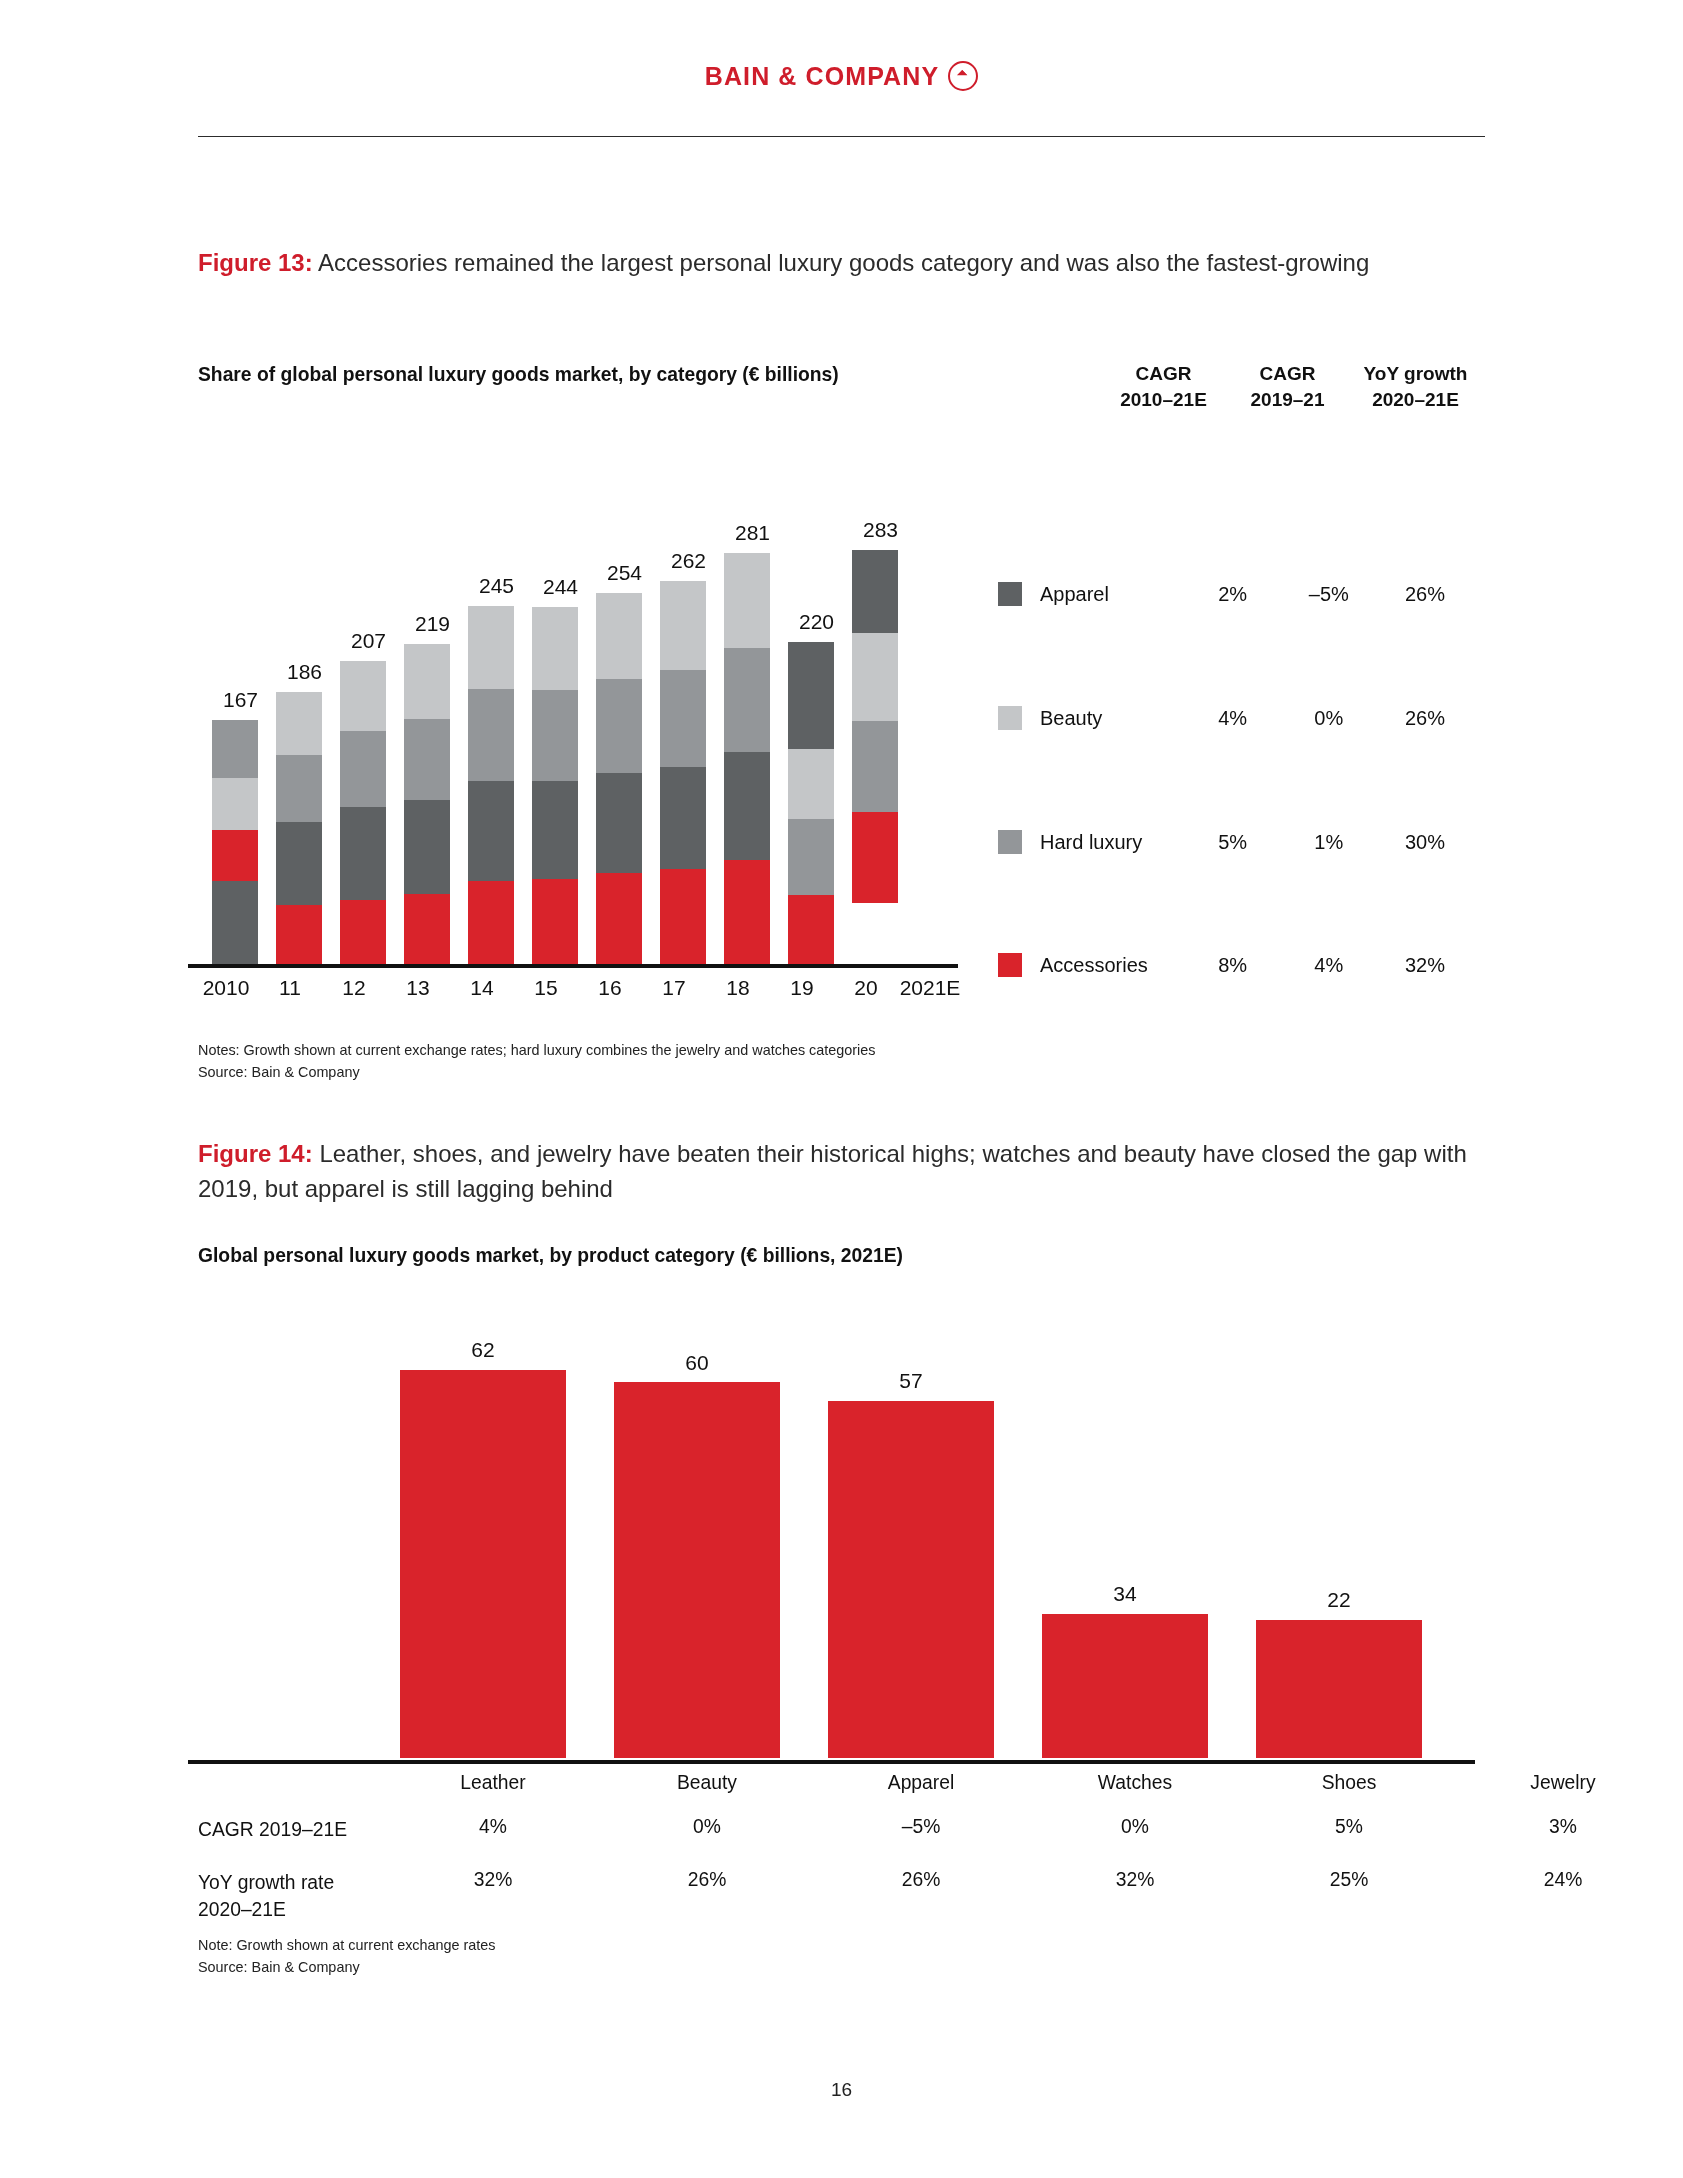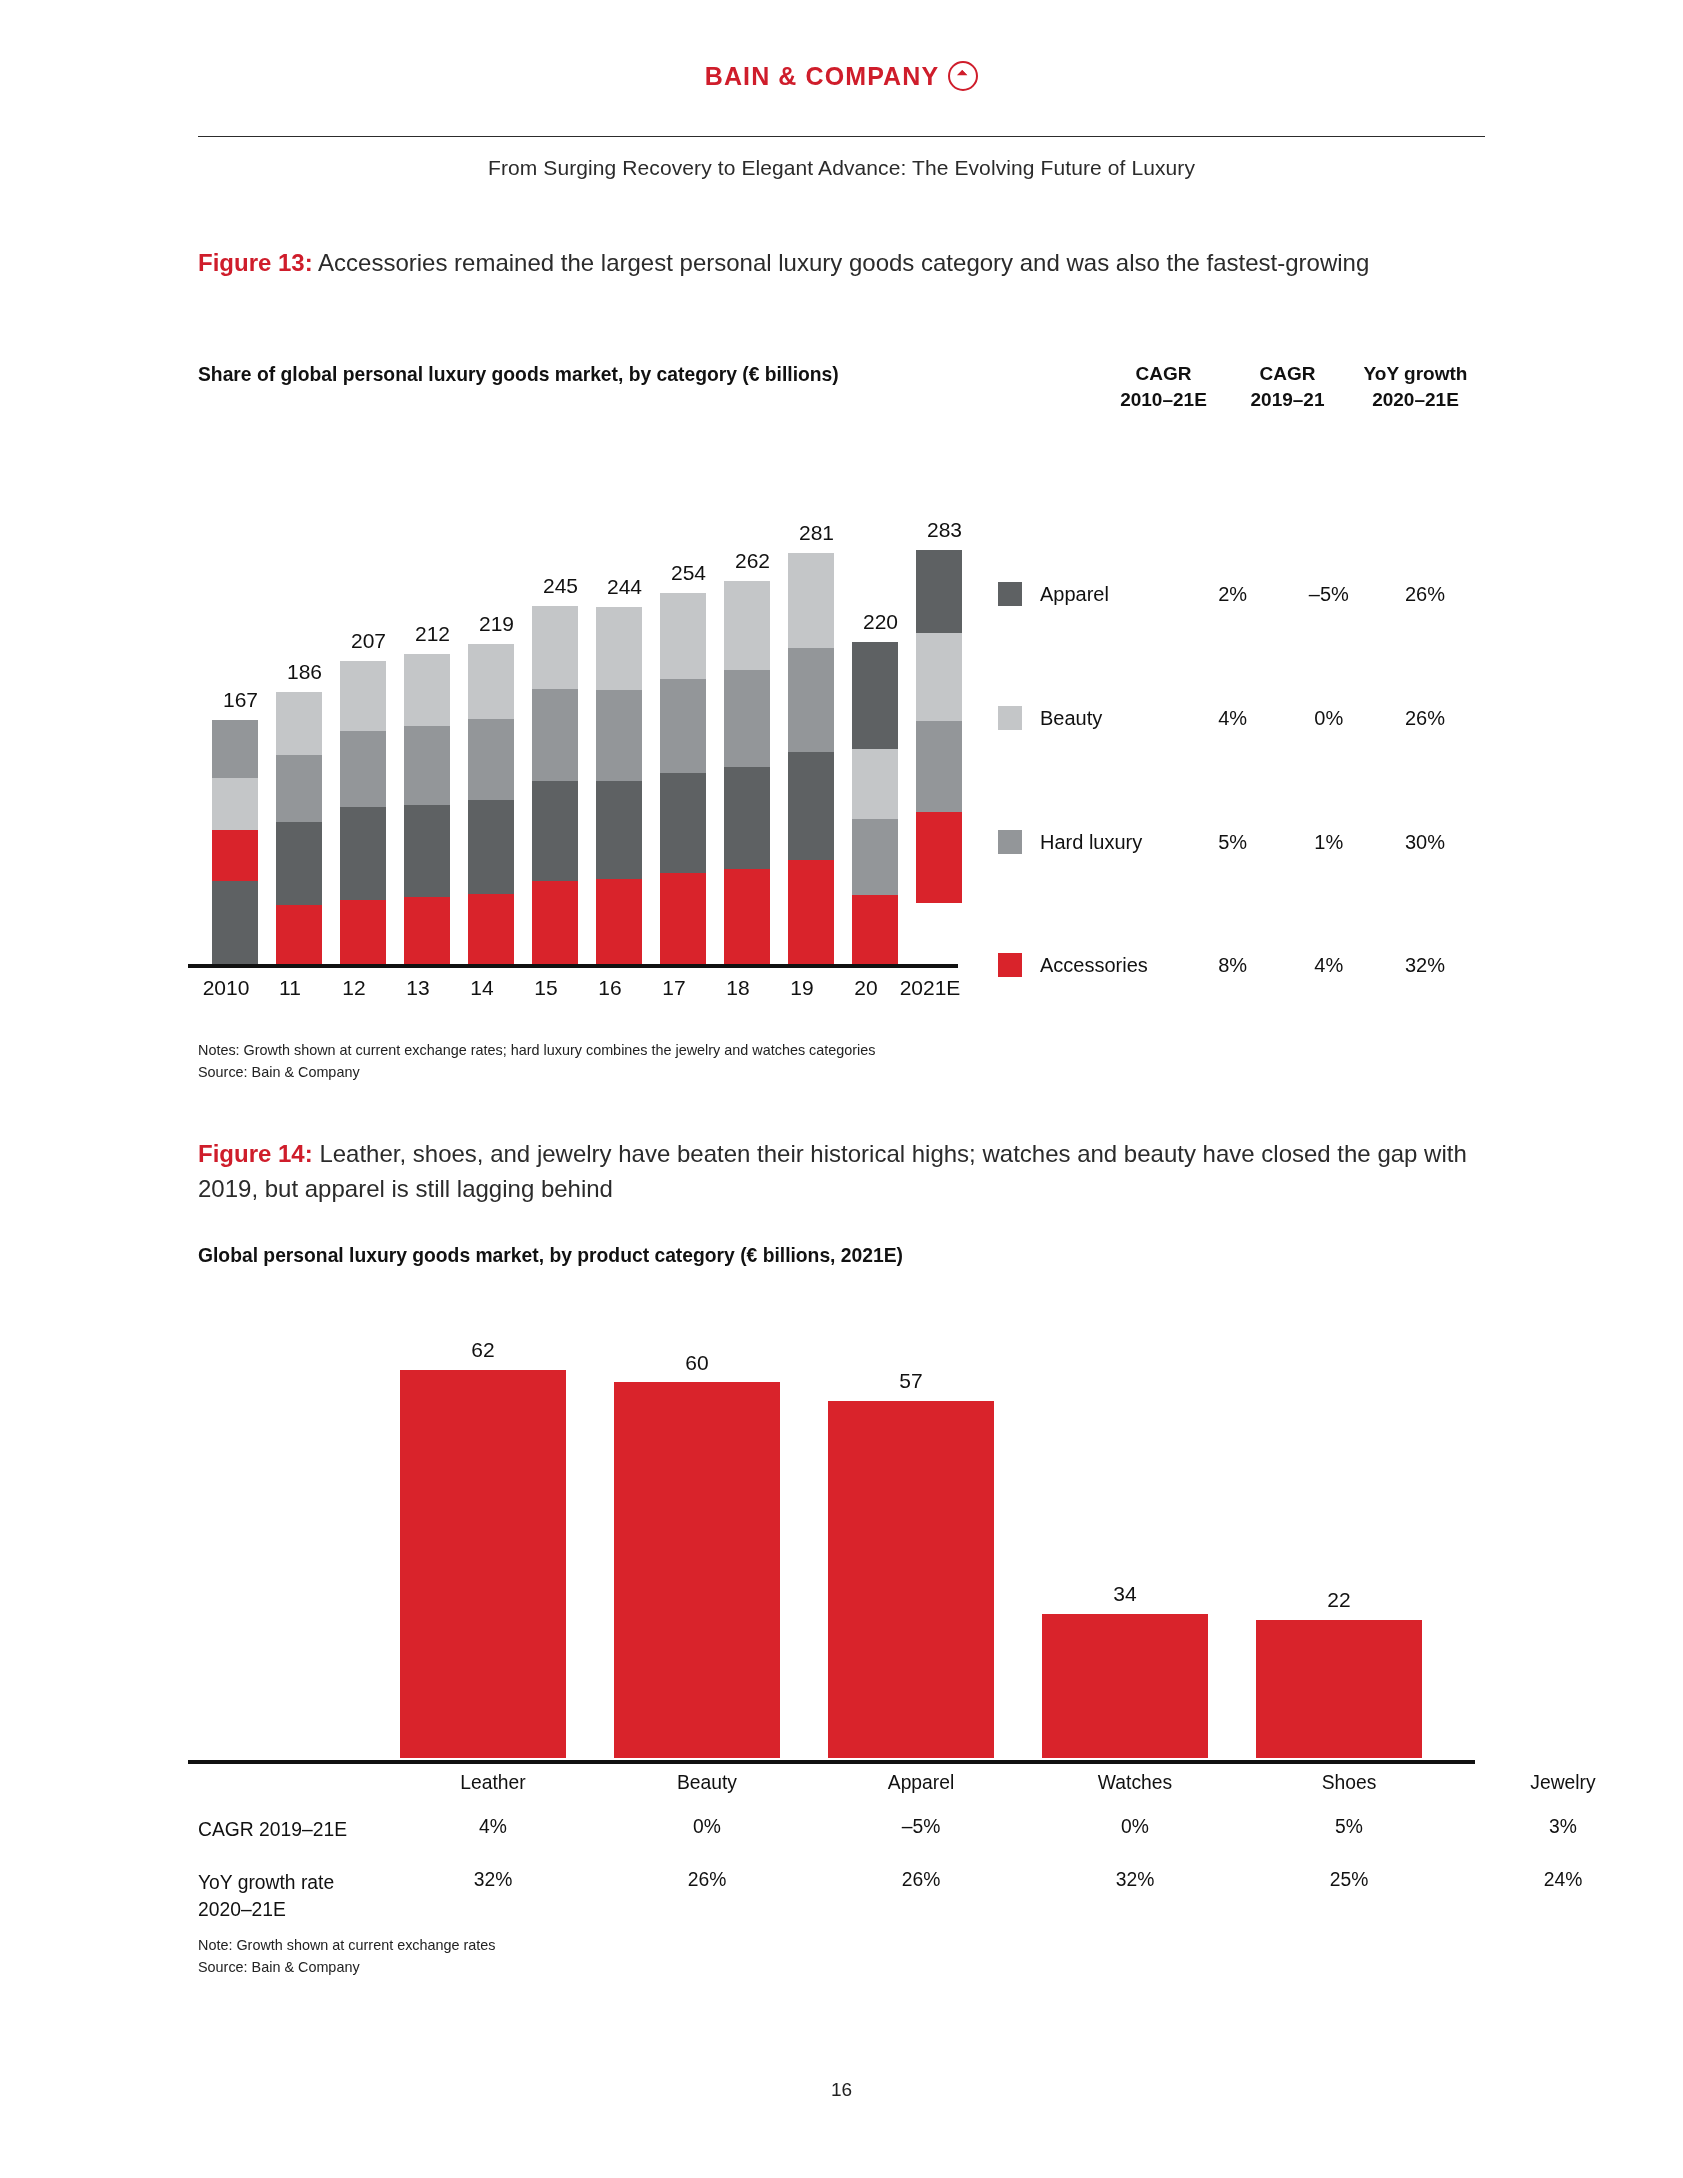--- a/index.html
+++ b/index.html
@@ -86,21 +86,20 @@
 
 <div class="page">
 
   <div class="brand-bar">
     <span class="brand">
       <span>BAIN &amp; COMPANY</span>
       <span class="brand-mark"></span>
     </span>
   </div>
   <div class="rule"></div>
-  <div class="doc-title">From Surging Recovery to Elegant Advance: The Evolving Future of Luxury</div>
 
   <div class="fig-head" style="top:246px;">
     <span class="fig-num">Figure 13:</span>
     <span>Accessories remained the largest personal luxury goods category and was also the fastest-growing</span>
   </div>
 
   <div class="fig-sub" style="top:364px;">Share of global personal luxury goods market, by category (€ billions)</div>
 
   <div class="cagr-head" style="top:361px; left:1109px; width:109px;">
     <div>CAGR</div>
@@ -135,29 +134,20 @@
             <div class="bseg" style="background: rgb(217, 35, 43); height: 21.5054%;"></div>
           </div>
         </div>
         <div class="bcol">
           <div class="btot" style="bottom: 311px;">207</div>
           <div class="bstack" style="height: 303px;">
             <div class="bseg" style="background: rgb(196, 198, 200); height: 23.1884%;"></div>
             <div class="bseg" style="background: rgb(147, 150, 153); height: 25.1208%;"></div>
             <div class="bseg" style="background: rgb(94, 97, 99); height: 30.4348%;"></div>
             <div class="bseg" style="background: rgb(217, 35, 43); height: 21.256%;"></div>
-          </div>
-        </div>
-        <div class="bcol">
-          <div class="btot" style="bottom: 318px;">212</div>
-          <div class="bstack" style="height: 310px;">
-            <div class="bseg" style="background: rgb(196, 198, 200); height: 23.1132%;"></div>
-            <div class="bseg" style="background: rgb(147, 150, 153); height: 25.4717%;"></div>
-            <div class="bseg" style="background: rgb(94, 97, 99); height: 29.717%;"></div>
-            <div class="bseg" style="background: rgb(217, 35, 43); height: 21.6981%;"></div>
           </div>
         </div>
         <div class="bcol">
           <div class="btot" style="bottom: 328px;">219</div>
           <div class="bstack" style="height: 320px;">
             <div class="bseg" style="background: rgb(196, 198, 200); height: 23.2877%;"></div>
             <div class="bseg" style="background: rgb(147, 150, 153); height: 25.5708%;"></div>
             <div class="bseg" style="background: rgb(94, 97, 99); height: 29.2237%;"></div>
             <div class="bseg" style="background: rgb(217, 35, 43); height: 21.9178%;"></div>
           </div>

